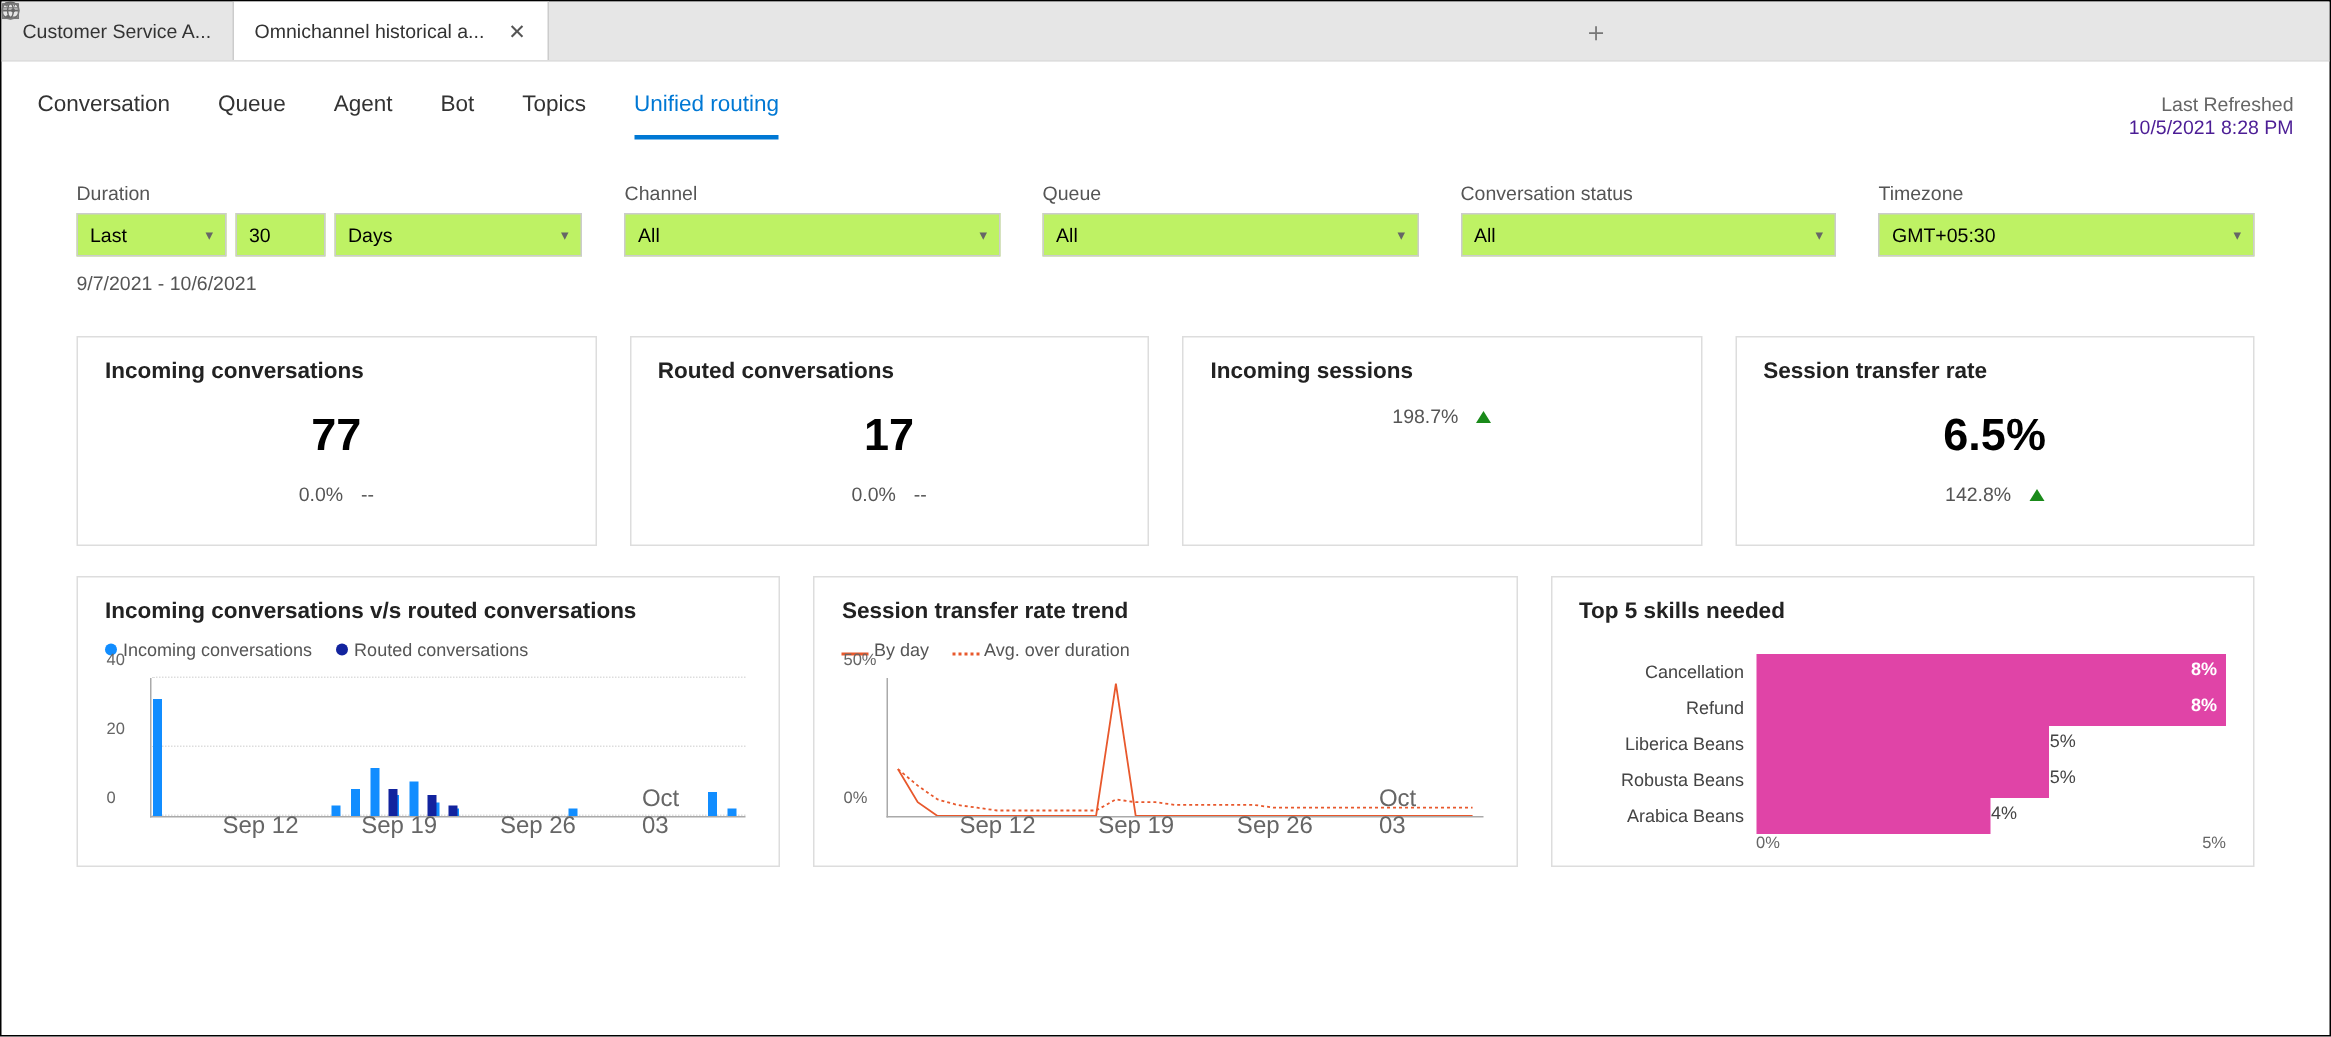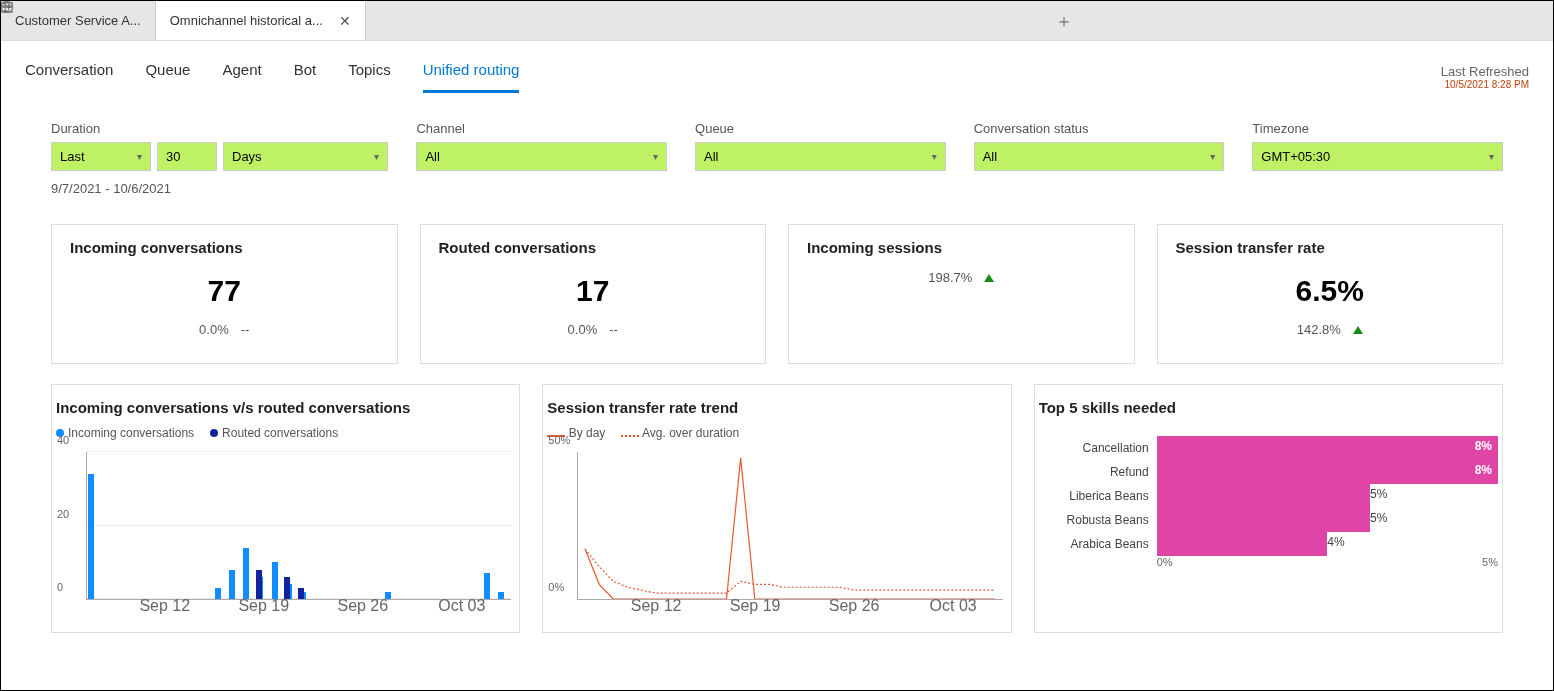--- a/index.html
+++ b/index.html
@@ -9,37 +9,37 @@
 .tab.active { background: #fff; }
 .tab .ico { width: 14px; height: 14px; display: inline-block; }
 .tab .close { margin-left: 8px; font-size: 14px; color: #555; }
 .tab-add { flex: 1; display: flex; align-items: center; justify-content: flex-end; padding-right: 480px; }
 .plus { font-size: 18px; color: #777; cursor: pointer; }
 .navbar { display: flex; align-items: center; padding: 12px 24px 0 24px; height: 60px; justify-content: space-between; }
 .navlinks { display: flex; gap: 32px; font-size: 15px; }
 .navlink { color: #333; cursor: pointer; padding-bottom: 12px; }
 .navlink.active { color: #0078d4; border-bottom: 3px solid #0078d4; }
 .refreshed { text-align: right; font-size: 13px; color: #666; }
-.refreshed .ts { color: #c2410c; font-size: 10px; }
+.refreshed .ts { color: #4c1d95; font-size: 13px; }
 .filters { display: flex; gap: 28px; padding: 20px 50px 8px 50px; align-items: flex-start; }
 .filtergrp { display: flex; flex-direction: column; gap: 6px; }
 .flabel { font-size: 13px; color: #555; }
 .frow { display: flex; gap: 6px; align-items: center; }
 .sel { border: 1px solid #ccc; background: #bef264; padding: 6px 8px; font-size: 13px; display: flex; align-items: center; justify-content: space-between; gap: 8px; cursor: pointer; }
 .sel .chev { font-size: 10px; color: #666; }
 .daterange { font-size: 13px; color: #555; display: flex; align-items: center; gap: 6px; margin-top:4px; }
 .dash { padding: 20px 50px; display: flex; flex-direction: column; gap: 20px; }
 .cards { display: grid; grid-template-columns: repeat(4, 1fr); gap: 22px; }
 .card { border: 1px solid #ddd; background: #fff; padding: 14px 18px; height: 140px; display: flex; flex-direction: column; }
 .card-title { font-size: 15px; font-weight: 600; color: #222; }
 .card-val { font-size: 30px; font-weight: 600; text-align: center; margin-top: 18px; }
 .card-sub { display: flex; justify-content: center; gap: 12px; margin-top: 14px; font-size: 13px; color: #555; align-items: center; }
 .triup { width: 0; height: 0; border-left: 5px solid transparent; border-right: 5px solid transparent; border-bottom: 8px solid #1a8a1a; display: inline-block; }
 .charts { display: grid; grid-template-columns: 1fr 1fr 1fr; gap: 22px; }
-.chartcard { border: 1px solid #ddd; background: #fff; padding: 14px 4px; height: 249px; display: flex; flex-direction: column; }
+.chartcard { border: 1px solid #ddd; background: #fff; padding: 14px 18px; height: 194px; display: flex; flex-direction: column; }
 .chart-title { font-size: 15px; font-weight: 600; color: #222; margin-bottom: 10px; }
 .legend { display: flex; gap: 16px; font-size: 12px; color: #555; margin-bottom: 8px; align-items: center; }
 .dot { width: 8px; height: 8px; border-radius: 50%; display: inline-block; margin-right: 4px; }
 .line-swatch { width: 18px; height: 2px; display: inline-block; background:#e8582c; }
 .line-swatch.dotted { border-top:2px dotted #e8582c; background:none; height:0; }
 .plot { flex: 1; position: relative; border-left: 1px solid #aaa; border-bottom: 1px solid #aaa; margin: 4px 4px 18px 30px; }
 .ylab { position: absolute; left: -30px; font-size: 11px; color: #666; transform: translateY(-50%); }
 .xlab { position: absolute; bottom: -16px; font-size: 16px; color: #666; transform: translateX(-50%); }
 .grid { position: absolute; left: 0; right: 0; border-top: 1px dotted #ddd; }
 .bar { position: absolute; bottom: 0; width: 6px; }

